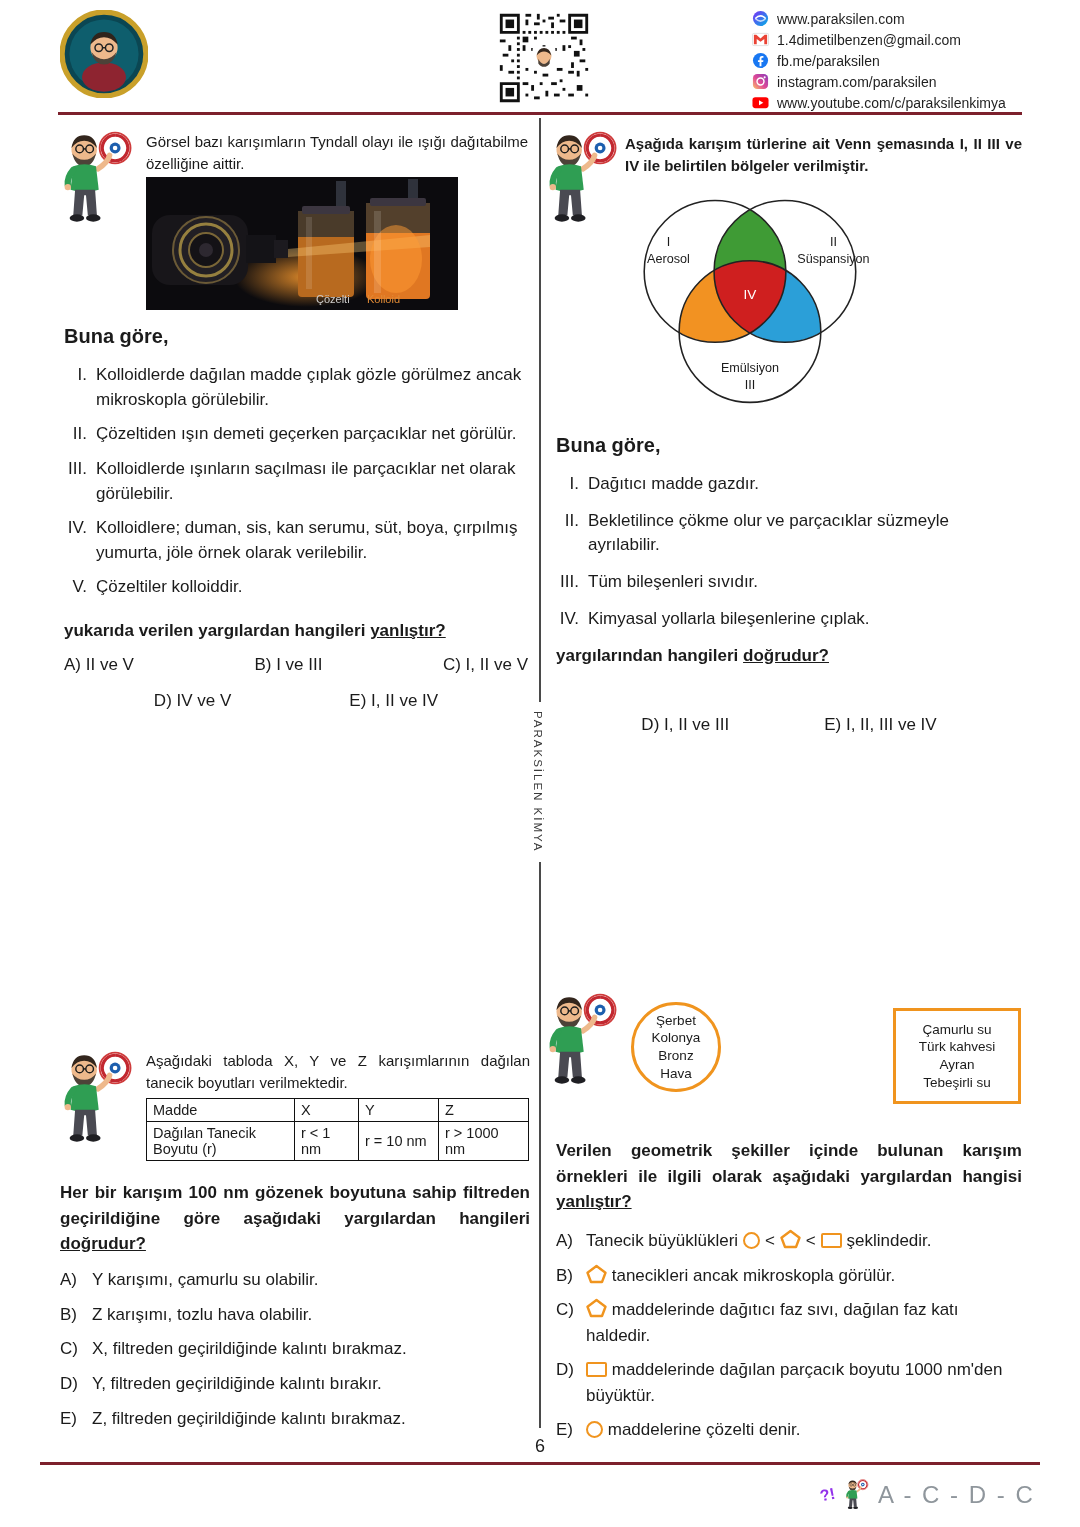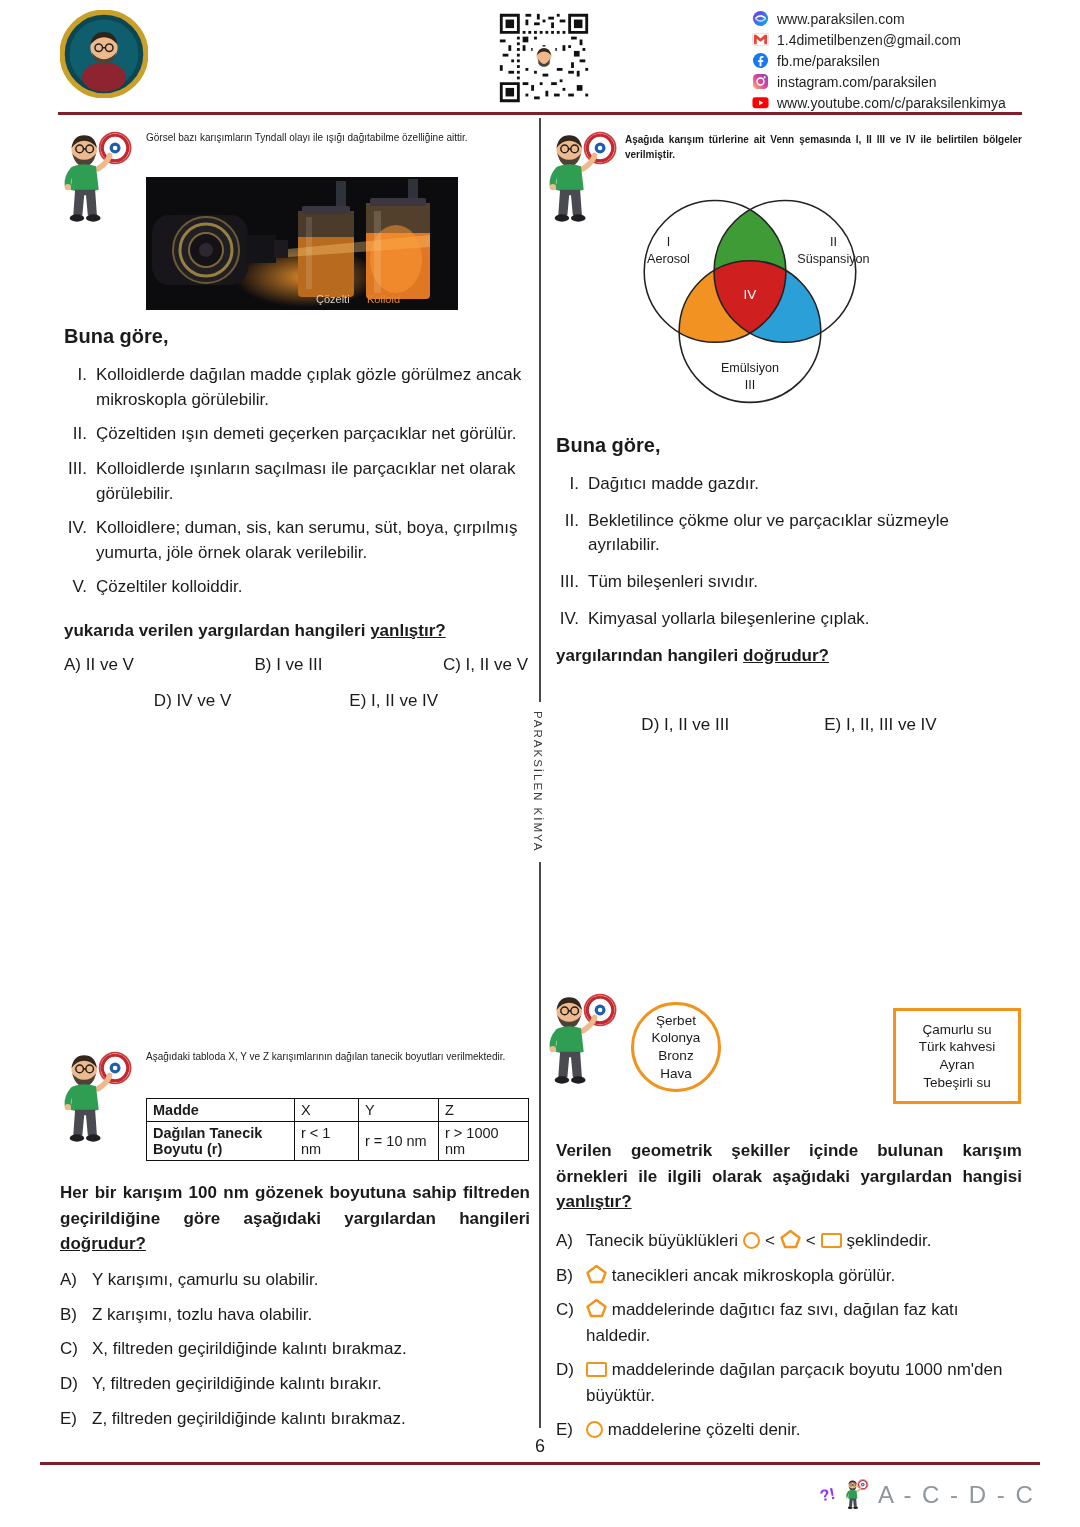--- a/index.html
+++ b/index.html
@@ -12,42 +12,42 @@
   
   .contacts { display:flex; flex-direction:column; gap:2px; }
   .contact-row { display:flex; align-items:center; gap:8px; height:19px; font-size:14px; color:#1f1f1f; }
   .contact-row svg { flex:none; }
 
   
   .vline { background:#4a4a4a; width:2px; }
   .divider-label { writing-mode:vertical-rl; font-size:11.5px; letter-spacing:2px; color:#3a3a3a; background:#fff; padding:9px 1px; }
 
   
-  .intro { font-size:10px; line-height:1.45; text-align:justify; }
+  .intro { font-size:15px; line-height:1.45; text-align:justify; }
   .intro-bold { font-weight:bold; }
   .lead { font-size:20px; font-weight:bold; }
   .items { display:flex; flex-direction:column; gap:10px; }
   .item { display:flex; font-size:17px; line-height:1.45; }
   .item .num { flex:none; width:36px; text-align:right; padding-right:9px; }
   .item .txt { flex:1; }
   .question { font-size:17px; font-weight:bold; line-height:1.5; }
   .question .ul { text-decoration:underline; }
   .optrow { display:flex; font-size:17px; }
   .optrow.between { justify-content:space-between; }
   .optrow.centered { justify-content:center; gap:118px; }
   .opt { white-space:nowrap; }
 
   
   .photo { background:#0c0b0e; overflow:hidden; }
   .photo-caption { position:absolute; font-size:11px; }
 
   
   table.sizes { border-collapse:collapse; font-size:14.5px; }
   table.sizes th, table.sizes td { border:1.6px solid #111; padding:3px 6px; text-align:left; font-weight:normal; vertical-align:middle; }
-  table.sizes th.b { font-weight:bold;margin-top:26px; }
+  table.sizes th.b { font-weight:normal;margin-top:26px; }
   .listopt { display:flex; font-size:17px; line-height:1.45; margin-bottom:10px; }
   .listopt .olabel { flex:none; width:32px; }
 
   
   .shape-circle { width:90px; height:90px; border:3px solid #f0941e; border-radius:50%; display:flex; flex-direction:column; align-items:center; justify-content:center; font-size:13.5px; line-height:1.3; text-align:center; background:#fff; }
   .shape-square { width:128px; height:96px; border:3px solid #f0941e; display:flex; flex-direction:column; align-items:center; justify-content:center; font-size:13.5px; line-height:1.3; text-align:center; background:#fff; }
   .pent-wrap { width:130px; height:120px; position:relative; }
   .pent-text { position:absolute; left:0; right:0; top:30px; display:flex; flex-direction:column; align-items:center; font-size:13.5px; line-height:1.35; text-align:center; }
   .q4opt { display:flex; font-size:17px; line-height:1.5; margin-bottom:9px; }
   .q4opt .olabel { flex:none; width:30px; }

